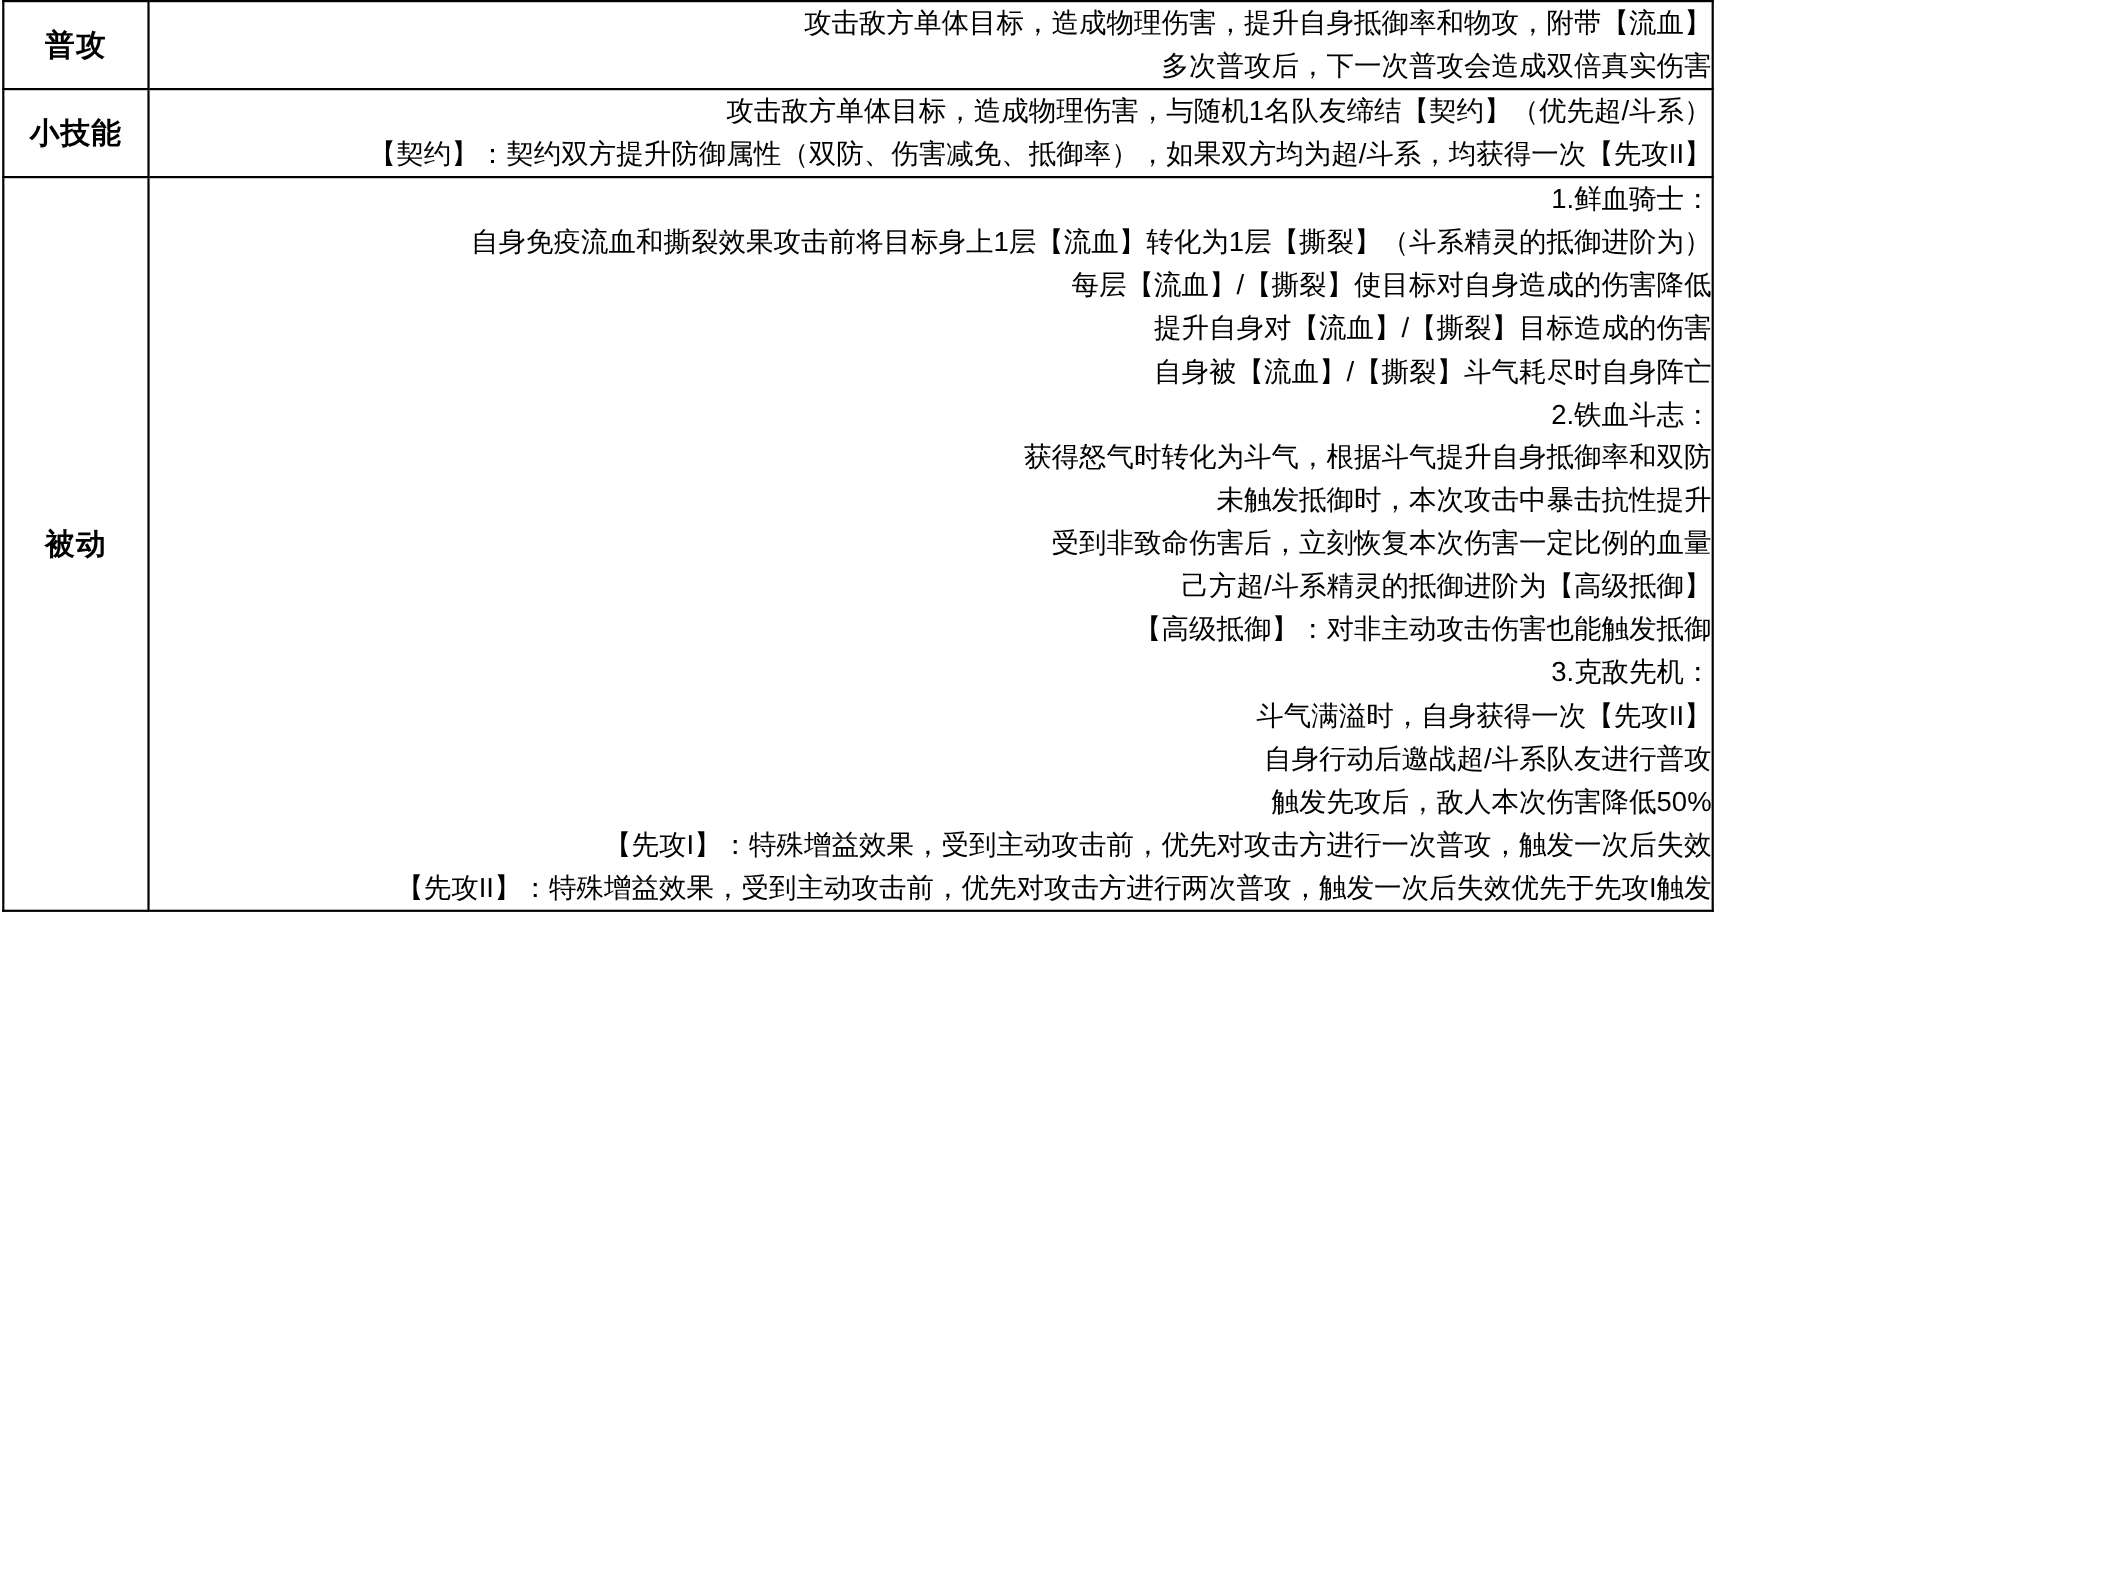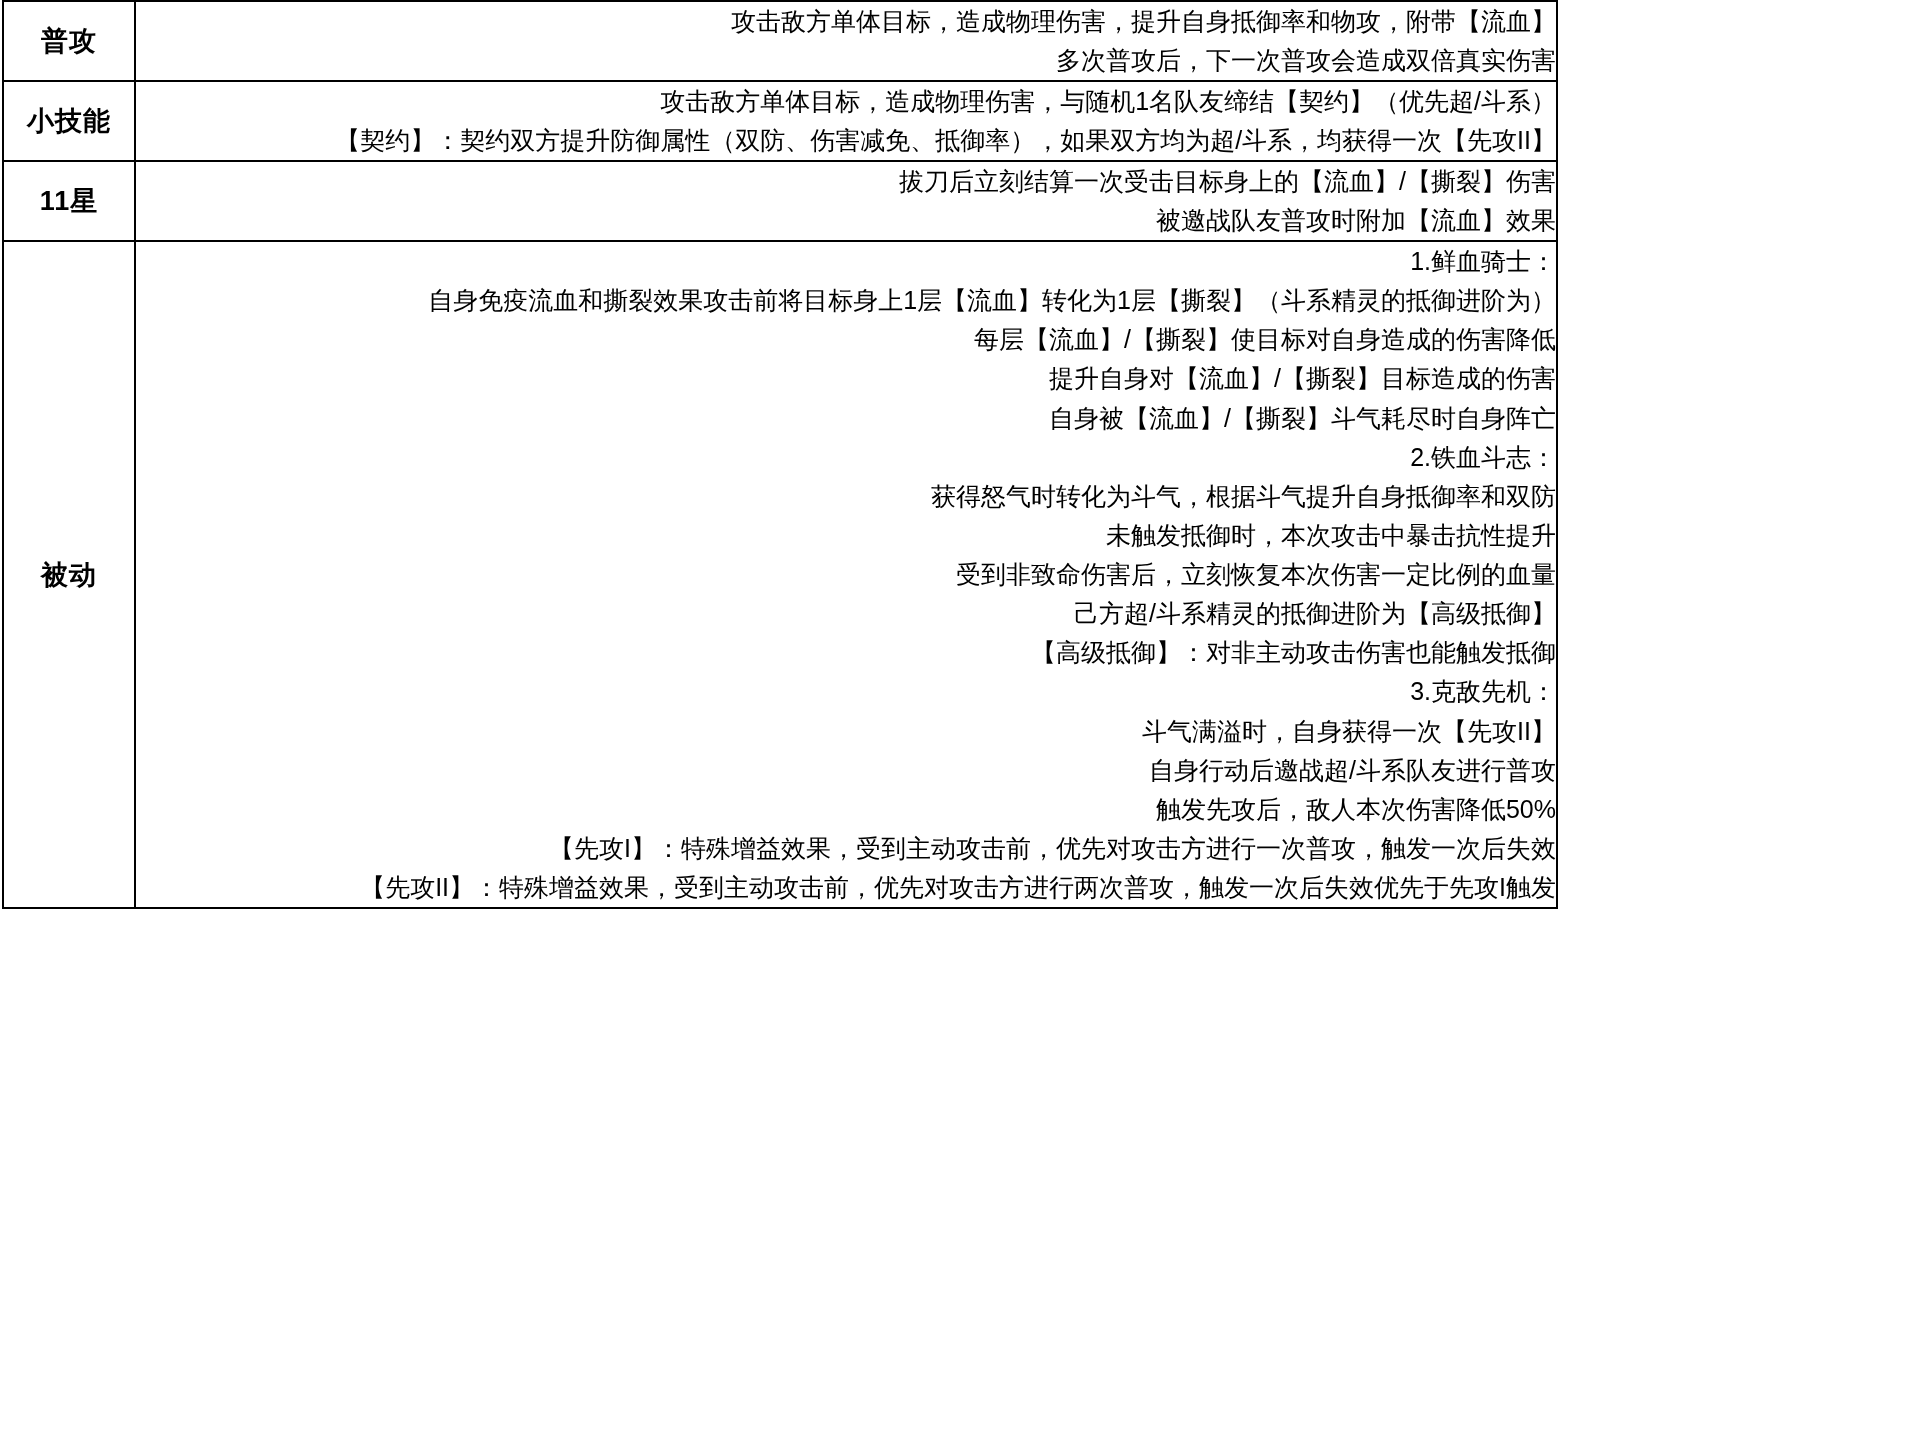--- a/index.html
+++ b/index.html
@@ -30,20 +30,21 @@
     vertical-align: middle;
     padding: 0;
   }
   td.label-cell {
     width: 130px;
     text-align: center;
     font-weight: bold;
     font-size: 27px;
     letter-spacing: 1px;
     padding: 6px 2px;
+    font-family: Liberation Serif, serif;
   }
   td.desc-cell {
     padding: 9px 0 9px 14px;
     font-size: 25px;
     line-height: 1.56;
     text-align: right;
   }
   .line {
     white-space: nowrap;
   }
@@ -73,27 +74,20 @@
 
       <tr>
         <td class="label-cell">小技能</td>
         <td class="desc-cell">
           <div class="line">攻击敌方单体目标，造成物理伤害，与随机1名队友缔结【契约】（优先超/斗系）</div>
           <div class="line">【契约】：契约双方提升防御属性（双防、伤害减免、抵御率），如果双方均为超/斗系，均获得一次【先攻II】</div>
         </td>
       </tr>
 
 
-      <tr>
-        <td class="label-cell">11星</td>
-        <td class="desc-cell">
-          <div class="line">拔刀后立刻结算一次受击目标身上的【流血】/【撕裂】伤害</div>
-          <div class="line">被邀战队友普攻时附加【流血】效果</div>
-        </td>
-      </tr>
 
       <tr>
         <td class="label-cell">被动</td>
         <td class="desc-cell passive-cell">
           <div class="line">1.鲜血骑士：</div>
           <div class="line">自身免疫流血和撕裂效果攻击前将目标身上1层【流血】转化为1层【撕裂】（斗系精灵的抵御进阶为）</div>
           <div class="line">每层【流血】/【撕裂】使目标对自身造成的伤害降低</div>
           <div class="line">提升自身对【流血】/【撕裂】目标造成的伤害</div>
           <div class="line">自身被【流血】/【撕裂】斗气耗尽时自身阵亡</div>
           <div class="line">2.铁血斗志：</div>

